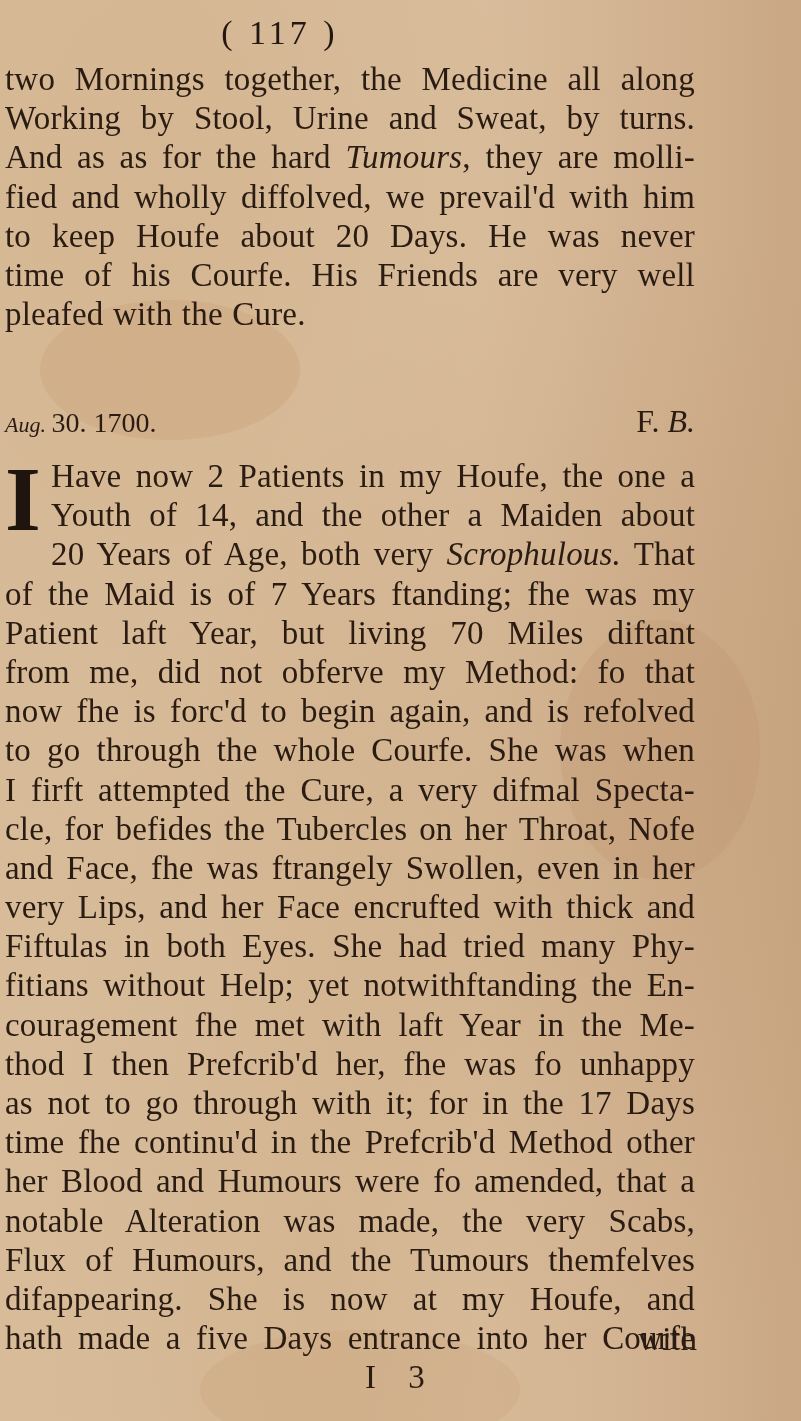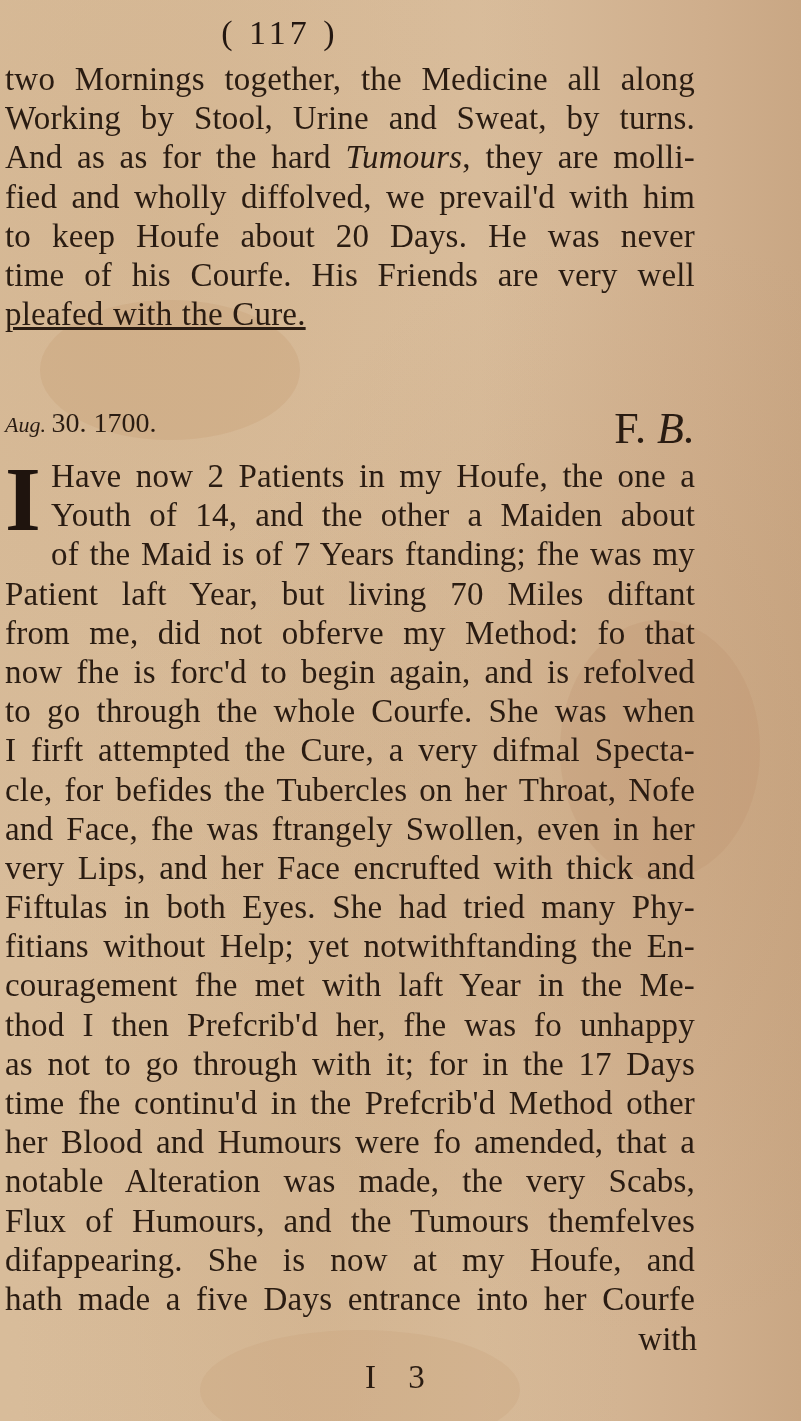--- a/index.html
+++ b/index.html
@@ -49,21 +49,20 @@
     .line {
       display: block;
       white-space: nowrap;
       text-align: justify;
       text-align-last: justify;
       height: 39.2px;
       overflow: visible;
     }
     .line.last {
       text-align-last: left;
-      text-decoration: underline;
     }
     .signature {
       position: absolute;
       top: 403px;
       left: 5px;
       width: 690px;
       height: 34px;
       font-size: 24px;
     }
     .sig-date {
@@ -74,21 +73,21 @@
       font-size: 22px;
     }
     .sig-date .num {
       font-style: normal;
       font-size: 28px;
     }
     .sig-initials {
       position: absolute;
       right: 0;
       top: 0;
-      font-size: 44px;
+      font-size: 32px;
     }
     .sig-initials i { font-style: italic; }
     .block-2 {
       top: 457px;
     }
     .dropcap {
       float: left;
       font-size: 92px;
       line-height: 76px;
       height: 78px;
@@ -151,20 +150,21 @@
     <span class="sig-date"><span>Aug.</span> <span class="num">30. 1700.</span></span>
     <span class="sig-initials"><span>F.</span> <i>B.</i></span>
   </div>
 
   <div class="text-block block-2">
     <span class="dropcap">I</span>
     <div class="indent-lines">
       <span class="line">Have now 2 Patients in my Houfe, the one a</span>
       <span class="line">Youth of 14, and the other a Maiden about</span>
     </div>
+    <span class="line"><span>20 Years of Age, both very</span> <span class="it">Scrophulous.</span> <span>That</span></span>
     <span class="line">of the Maid is of 7 Years ftanding; fhe was my</span>
     <span class="line">Patient laft Year, but living 70 Miles diftant</span>
     <span class="line">from me, did not obferve my Method: fo that</span>
     <span class="line">now fhe is forc'd to begin again, and is refolved</span>
     <span class="line">to go through the whole Courfe. She was when</span>
     <span class="line">I firft attempted the Cure, a very difmal Specta-</span>
     <span class="line">cle, for befides the Tubercles on her Throat, Nofe</span>
     <span class="line">and Face, fhe was ftrangely Swollen, even in her</span>
     <span class="line">very Lips, and her Face encrufted with thick and</span>
     <span class="line">Fiftulas in both Eyes. She had tried many Phy-</span>

